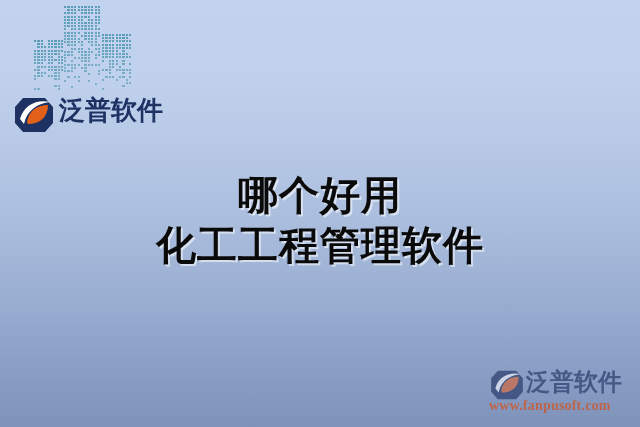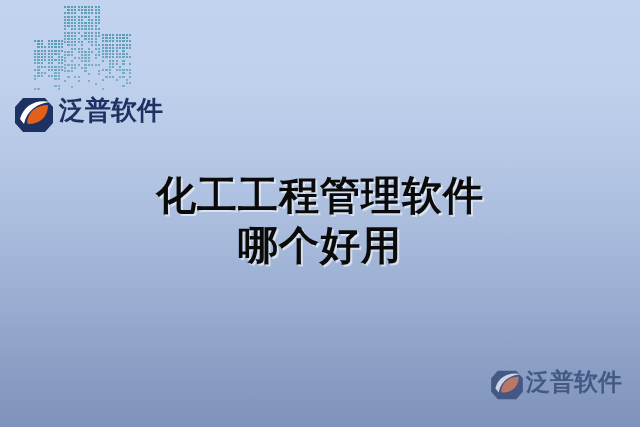--- a/index.html
+++ b/index.html
@@ -549,27 +549,28 @@
       <path d="M6 22 C10 7, 24 2, 36 5 C24 6, 13 13, 10 27 Z" fill="#ffffff"></path>
       <path d="M13 25 C15 13, 24 8, 34 8 C34 20, 26 27, 14 27 Z" fill="#e2611a"></path>
       <path d="M14 28 C24 28, 33 23, 36 14 L36 28 L31 33 L14 33 Z" fill="#1d3263"></path>
     </svg>
     <div id="brand-words">
       <div id="brand-cn">泛普软件</div>
     </div>
   </div>
 
   <div id="headline">
+    <span class="hl">哪个好用</span>
     <span class="hl">化工工程管理软件</span>
-    <span class="hl">哪个好用</span>
   </div>
 
   <div id="watermark">
     <svg id="wm-mark" viewBox="0 0 40 36">
       <path d="M9 1 L31 1 L39 10 L39 26 L31 35 L9 35 L1 26 L1 10 Z" fill="#2c3f6e"></path>
       <path d="M6 22 C10 7, 24 2, 36 5 C24 6, 13 13, 10 27 Z" fill="#e8ecf4"></path>
       <path d="M13 25 C15 13, 24 8, 34 8 C34 20, 26 27, 14 27 Z" fill="#cf6a44"></path>
       <path d="M14 28 C24 28, 33 23, 36 14 L36 28 L31 33 L14 33 Z" fill="#2c3f6e"></path>
     </svg>
     <div id="wm-cn">泛普软件</div>
+    <div id="wm-url">www.fanpusoft.com</div>
   </div>
 
 </div>
 
 </body></html>

